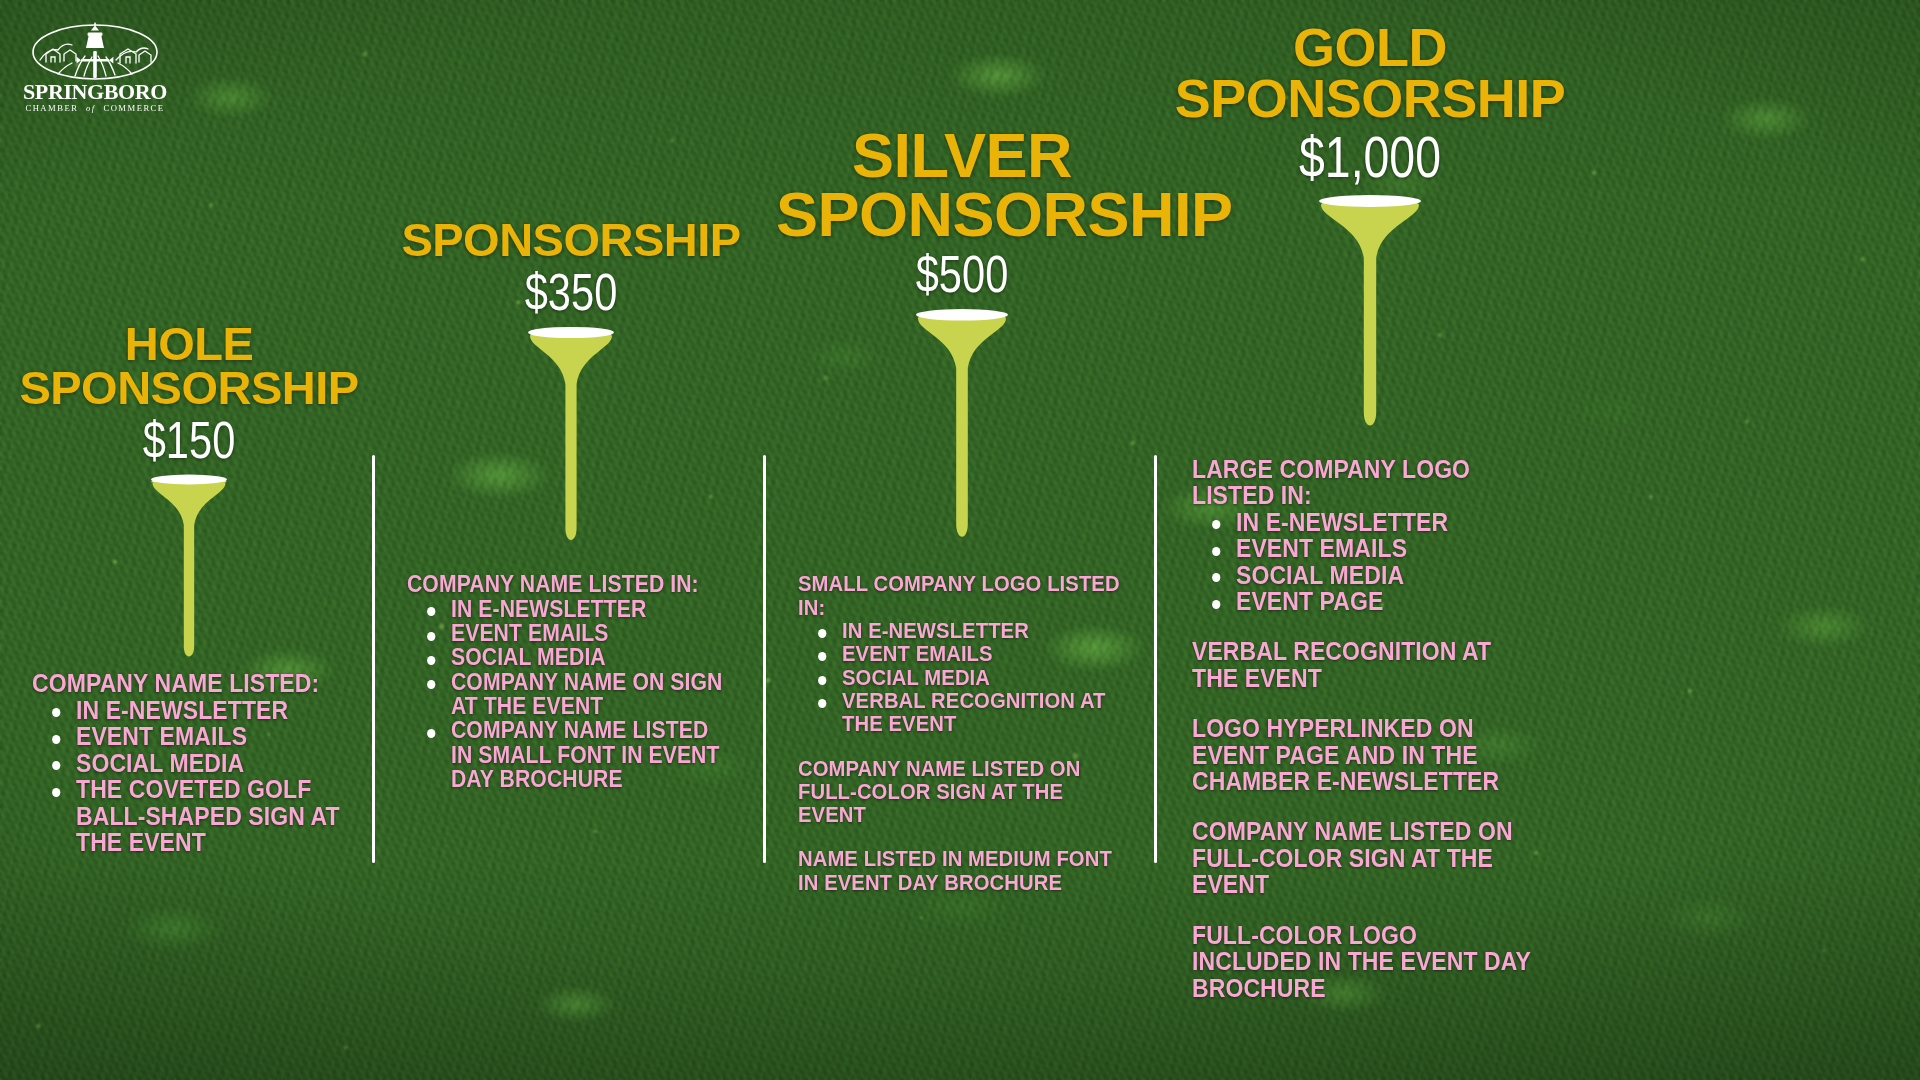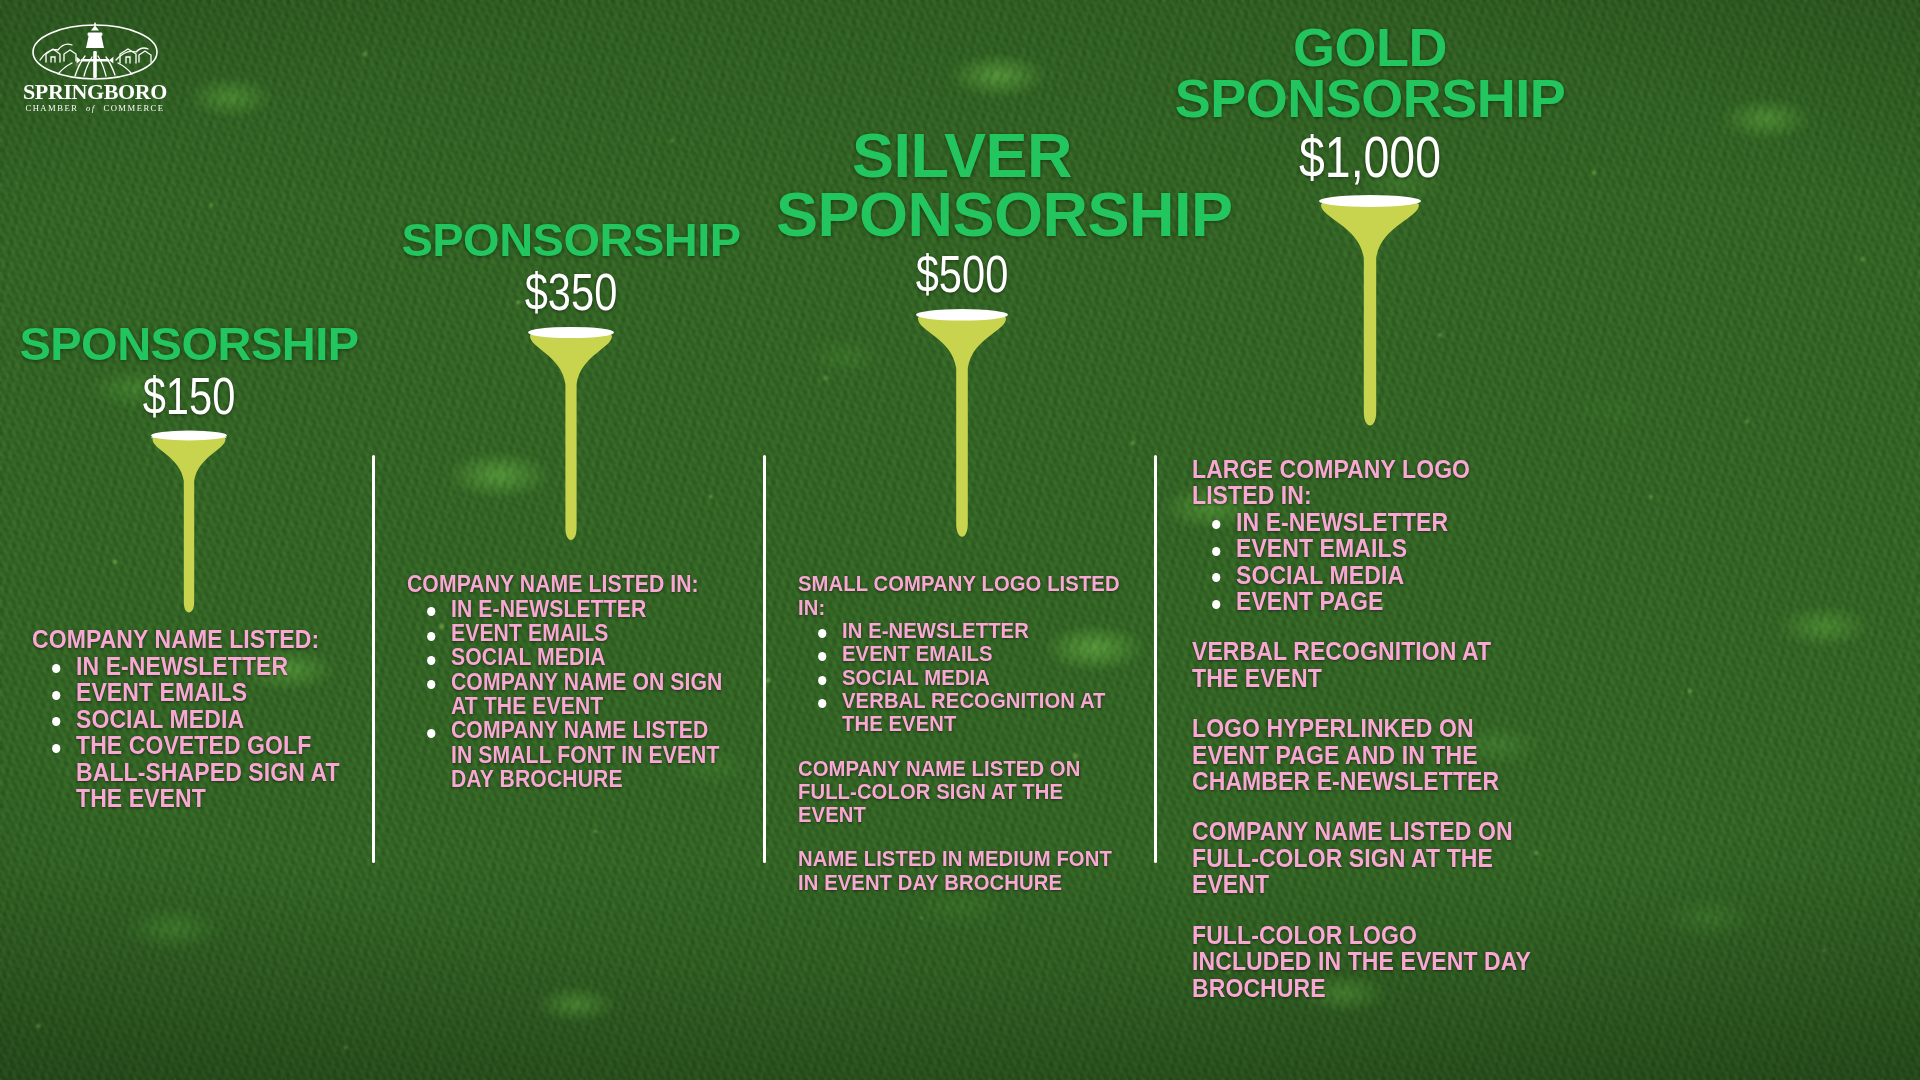--- a/index.html
+++ b/index.html
@@ -99,21 +99,21 @@
   
   #logo{position:absolute;left:20px;top:18px;width:150px;height:96px;}
   #logo svg{display:block;width:150px;height:96px;}
 
   
   .divider{position:absolute;width:3px;background:#ffffff;border-radius:2px;}
 
   
   .col{position:absolute;}
   .head{
-    color:#22c55e;text-align:center;
+    color:#eab308;text-align:center;
     font-family:"Liberation Sans", sans-serif;
     font-weight:700;letter-spacing:-0.5px;line-height:.94;
     text-transform:uppercase;
     text-shadow:0 1px 4px rgba(0,0,0,.45);
     white-space:nowrap;
   }
   .price{
     color:#fff;text-align:center;
     font-family:"Liberation Sans Narrow","Liberation Sans", sans-serif;
     font-weight:400;line-height:1;
@@ -205,20 +205,21 @@
       </text>
     </svg>
   </div>
 
   <div class="divider" style="left:372px;top:455px;height:408px;"></div>
   <div class="divider" style="left:763px;top:455px;height:408px;"></div>
   <div class="divider" style="left:1154px;top:455px;height:408px;"></div>
 
   <div class="col" style="left:10px;top:322px;width:358px;">
     <div class="head" style="font-size:47px;">
+      <div>HOLE</div>
       <div>SPONSORSHIP</div>
     </div>
     <div class="price" style="font-size:52px;">$150</div>
     <div class="tee-wrap" style="margin-top:4px;">
       <svg class="tee" width="90" height="200" viewBox="0 0 90 200">
         <path d="M8.5 13 C8.5 4 81.5 4 81.5 13 C81.5 24 54 30 50.2 55 L50.2 176 C50.2 190 39.8 190 39.8 176 L39.8 55 C36 30 8.5 24 8.5 13 Z" fill="#c8d44e"></path>
         <path d="M7 12.5 C7 5 83 5 83 12.5 C83 9 7 9 7 12.5 Z" fill="#ffffff"></path>
         <ellipse cx="45" cy="9.5" rx="38" ry="5" fill="#ffffff"></ellipse>
       </svg>
     </div>

